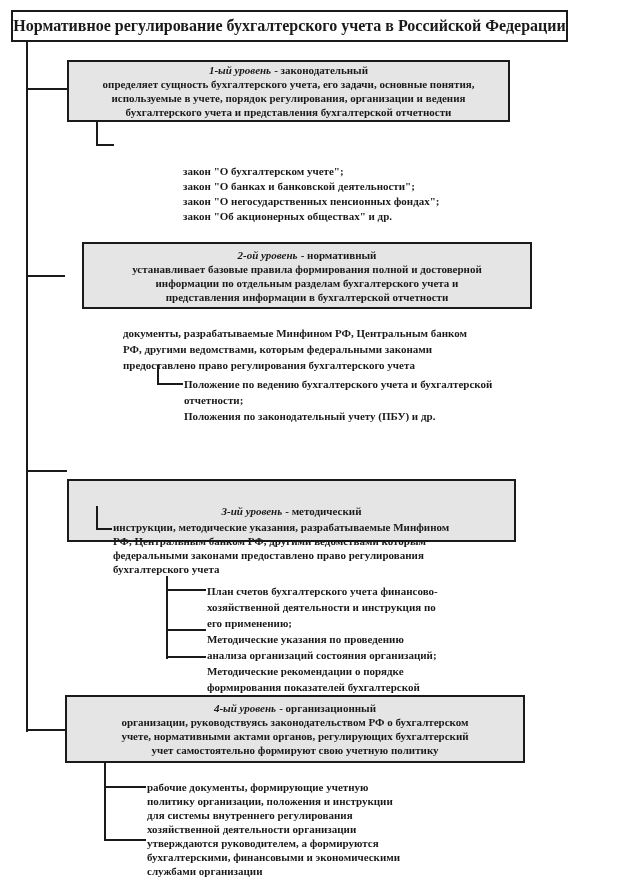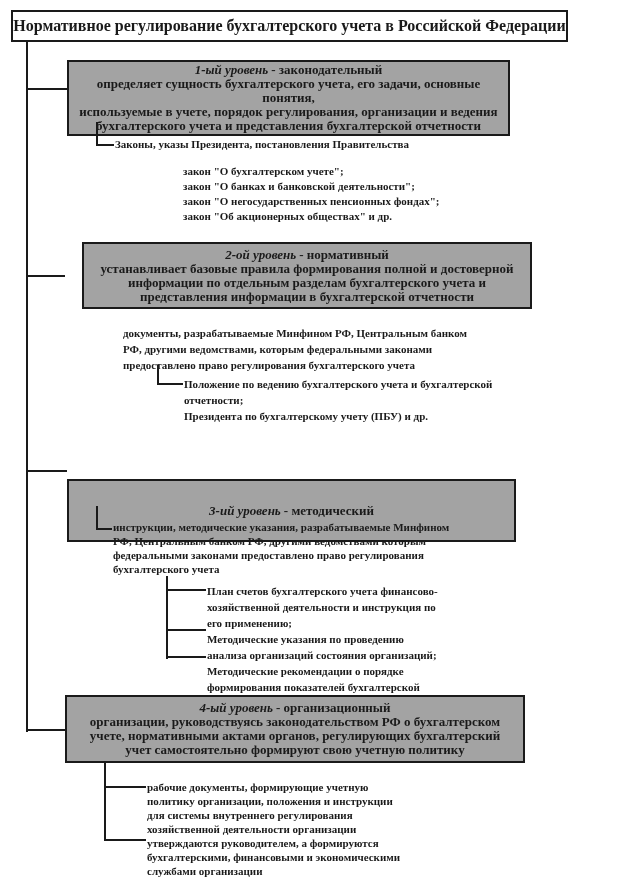--- a/index.html
+++ b/index.html
@@ -3,23 +3,23 @@
 <meta charset="utf-8">
 <style>
   html,body{margin:0;padding:0;background:#fff;}
   #canvas{
     position:relative;width:623px;height:884px;background:#ffffff;
     font-family:"Liberation Serif","DejaVu Serif",serif;
     color:#1a1a1a;font-weight:bold;overflow:hidden;
   }
   .line{position:absolute;background:#1a1a1a;}
   .box{
-    position:absolute;box-sizing:border-box;border:2px solid #1a1a1a;background:#a3a3a3;
+    position:absolute;box-sizing:border-box;border:2px solid #1a1a1a;background:#e5e5e5;
     display:flex;flex-direction:column;justify-content:center;
-    text-align:center;font-size:13px;line-height:14px;padding:1px 4px;
+    text-align:center;font-size:11px;line-height:14px;padding:1px 4px;
   }
   .bx-head .num{font-style:italic;}
   .bx-head .typ{margin-left:3px;}
   .pre{white-space:pre-line;}
   .txt{position:absolute;font-size:11px;line-height:16px;}
   #title-box{
     position:absolute;box-sizing:border-box;border:2px solid #1a1a1a;
     left:11px;top:10px;width:557px;height:32px;
     display:flex;align-items:center;justify-content:center;
     font-size:16px;text-align:center;
@@ -78,21 +78,20 @@
   <div class="box" id="box1">
     <div class="bx-head">
       <span class="num">1-ый уровень</span><span class="typ">- законодательный</span>
     </div>
     <div class="pre">определяет сущность бухгалтерского учета, его задачи, основные понятия,
 используемые в учете, порядок регулирования, организации и ведения
 бухгалтерского учета и представления бухгалтерской отчетности</div>
   </div>
   <div class="line" id="e1v"></div>
   <div class="line" id="e1h"></div>
-  <div class="txt" id="l1-label">Законы, указы Президента, постановления Правительства</div>
   <div class="txt" id="l1-list">
     <div>закон "О бухгалтерском учете";</div>
     <div>закон "О банках и банковской деятельности";</div>
     <div>закон "О негосударственных пенсионных фондах";</div>
     <div>закон "Об акционерных обществах" и др.</div>
   </div>
 
   <div class="box" id="box2">
     <div class="bx-head">
       <span class="num">2-ой уровень</span><span class="typ">- нормативный</span>
@@ -102,21 +101,21 @@
 представления информации в бухгалтерской отчетности</div>
   </div>
   <div class="txt pre" id="l2-doc">документы, разрабатываемые Минфином РФ, Центральным банком
 РФ, другими ведомствами, которым федеральными законами
 предоставлено право регулирования бухгалтерского учета</div>
   <div class="line" id="e2v"></div>
   <div class="line" id="e2h"></div>
   <div class="txt" id="l2-list">
     <div class="pre">Положение по ведению бухгалтерского учета и бухгалтерской
 отчетности;</div>
-    <div class="pre">Президента по бухгалтерскому учету (ПБУ) и др.</div>
+    <div class="pre">Положения по законодательный учету (ПБУ) и др.</div>
   </div>
 
   <div class="box" id="box3">
     <div class="bx-head">
       <span class="num">3-ий уровень</span><span class="typ">- методический</span>
     </div>
   </div>
   <div class="line" id="e3v"></div>
   <div class="line" id="e3h"></div>
   <div class="txt pre" id="l3-doc">инструкции, методические указания, разрабатываемые Минфином

